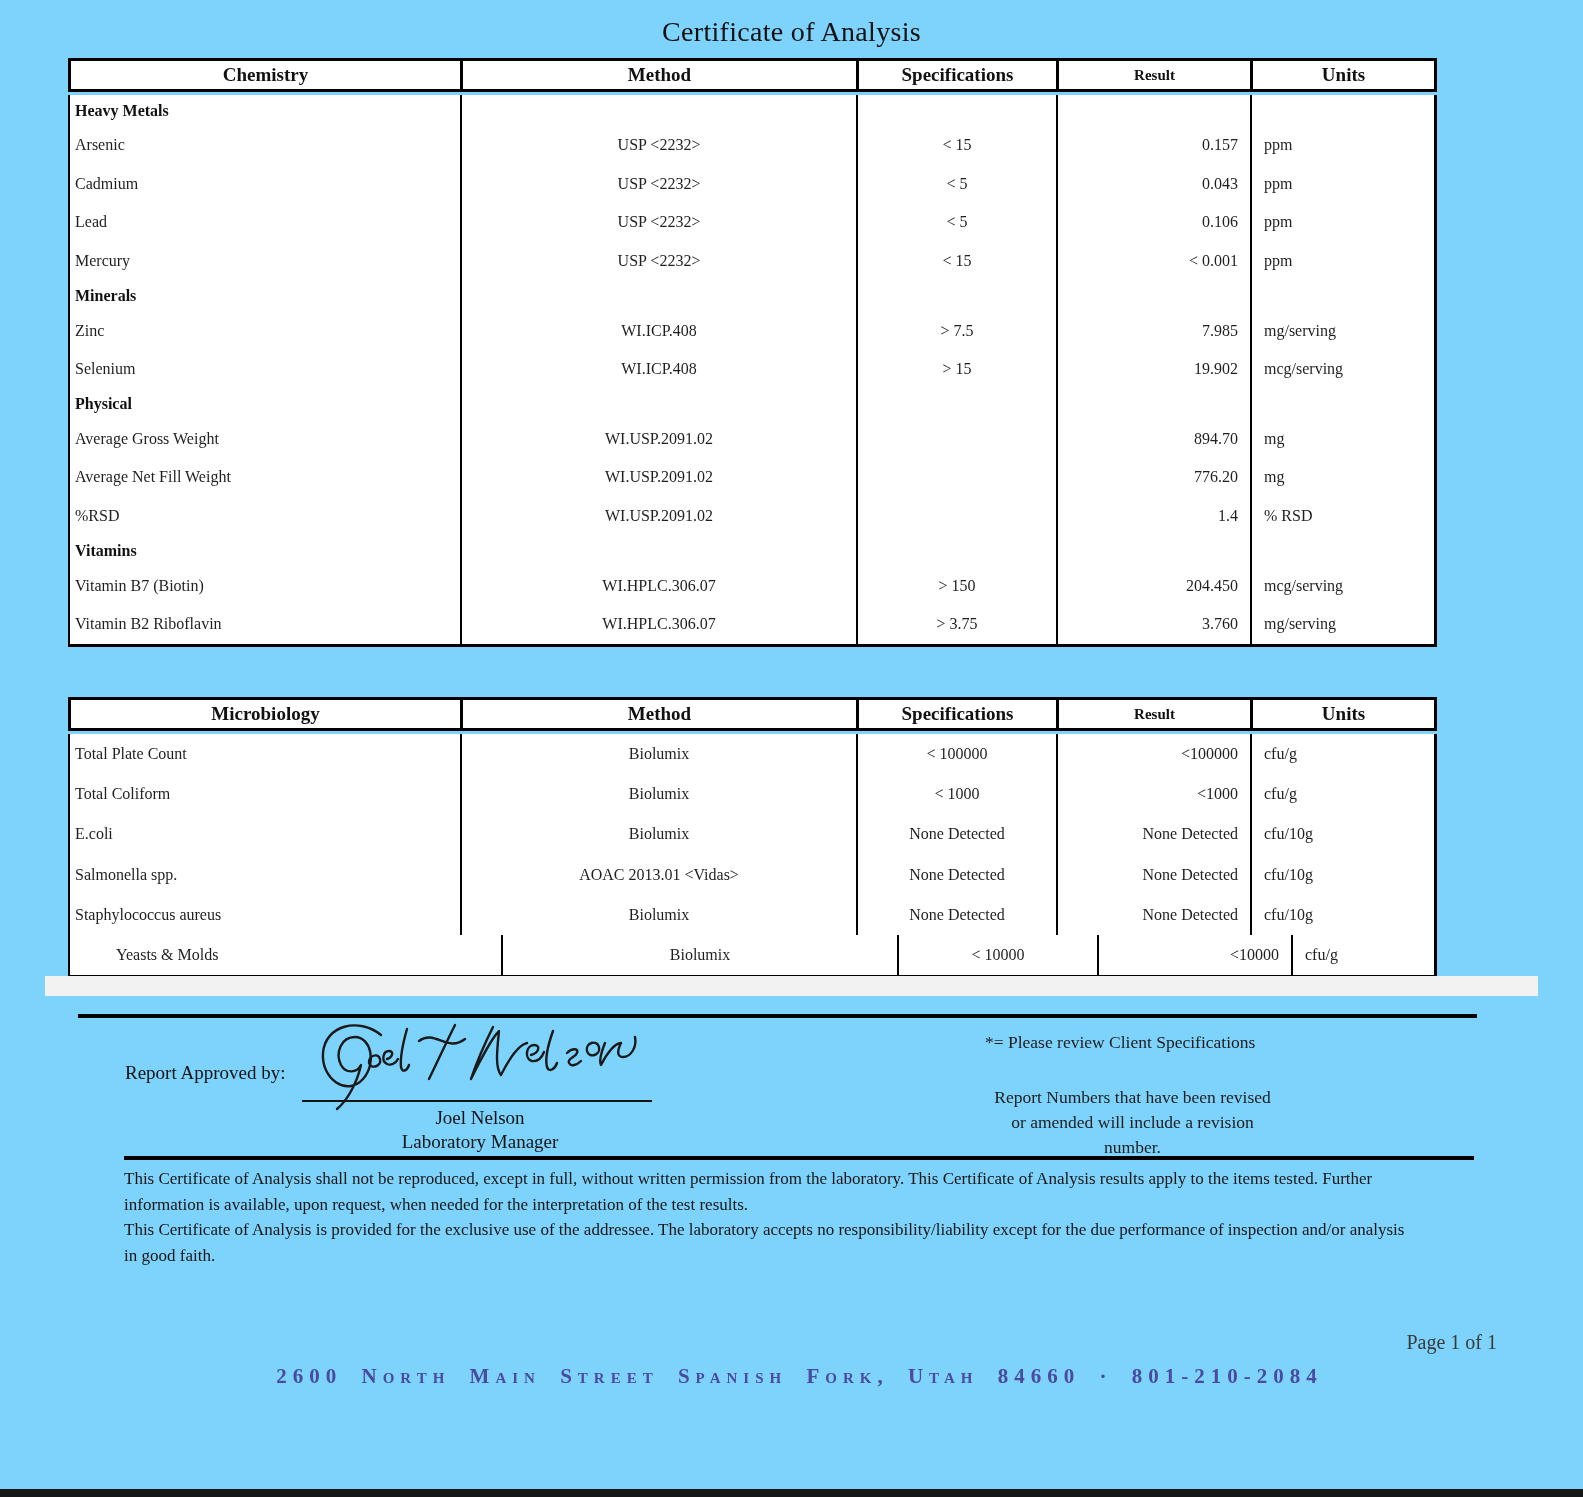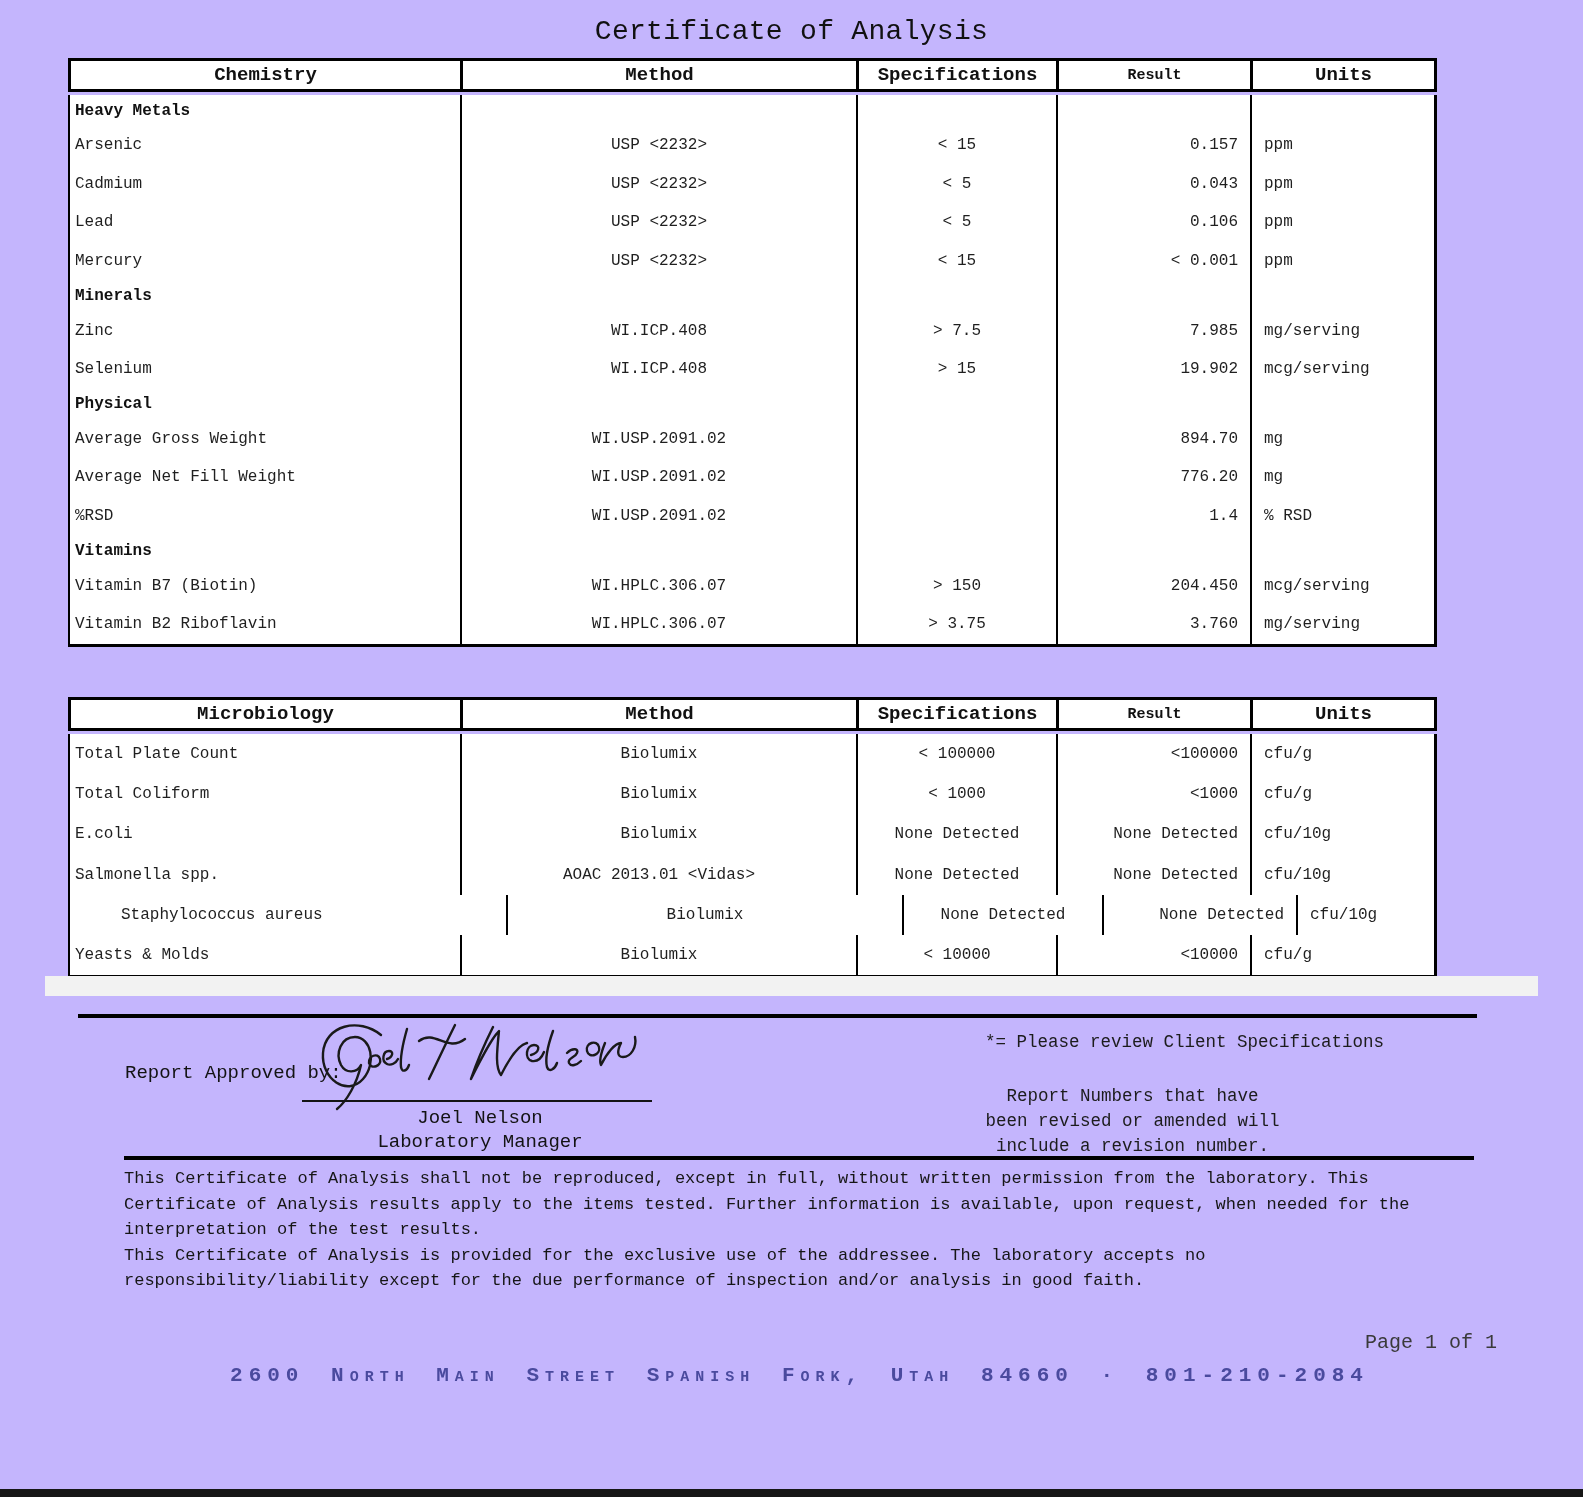--- a/index.html
+++ b/index.html
@@ -1,18 +1,18 @@
 <!DOCTYPE html>
 <html><head>
 <meta charset="utf-8">
 <style>
   html,body{margin:0;padding:0;background:#fff;}
   #page{
-    position:relative; width:1583px; height:1497px; background:#c4b5fd;
-    font-family:Liberation Mono, monospace; color:#1c1c1c; overflow:hidden;
+    position:relative; width:1583px; height:1497px; background:#7dd3fc;
+    font-family:Liberation Serif, serif; color:#1c1c1c; overflow:hidden;
   }
   .abs{position:absolute;}
   #title{top:16px; left:0; width:100%; text-align:center; font-size:28px; color:#111; letter-spacing:.3px;}
 
   
   .hrow{display:flex; border:3px solid #000; background:#fff; box-sizing:border-box;}
   .hc{box-sizing:border-box; border-right:3px solid #000; display:flex; align-items:center; justify-content:center;
       font-weight:bold; font-size:19px; color:#111;}
   .hc:last-child{border-right:none; flex:1;}
   .hc.c3{font-size:15px;}
@@ -209,28 +209,28 @@
         <div class="bc c3">None Detected</div>
         <div class="bc c4">cfu/10g</div>
       </div>
       <div class="trow" style="height: 40.2px;">
         <div class="bc c0">Salmonella spp.</div>
         <div class="bc c1">AOAC 2013.01 &lt;Vidas&gt;</div>
         <div class="bc c2">None Detected</div>
         <div class="bc c3">None Detected</div>
         <div class="bc c4">cfu/10g</div>
       </div>
-      <div class="trow" style="height: 40.2px; padding-left: 46px;">
+      <div class="trow" style="height: 40.2px;">
         <div class="bc c0">Staphylococcus aureus</div>
         <div class="bc c1">Biolumix</div>
         <div class="bc c2">None Detected</div>
         <div class="bc c3">None Detected</div>
         <div class="bc c4">cfu/10g</div>
       </div>
-      <div class="trow" style="height: 40.2px;">
+      <div class="trow" style="height: 40.2px; padding-left: 41px;">
         <div class="bc c0">Yeasts &amp; Molds</div>
         <div class="bc c1">Biolumix</div>
         <div class="bc c2">&lt; 10000</div>
         <div class="bc c3">&lt;10000</div>
         <div class="bc c4">cfu/g</div>
       </div>
     </div>
 
   <div id="gray-band" class="abs"></div>
   <div id="rule-top" class="abs"></div>

